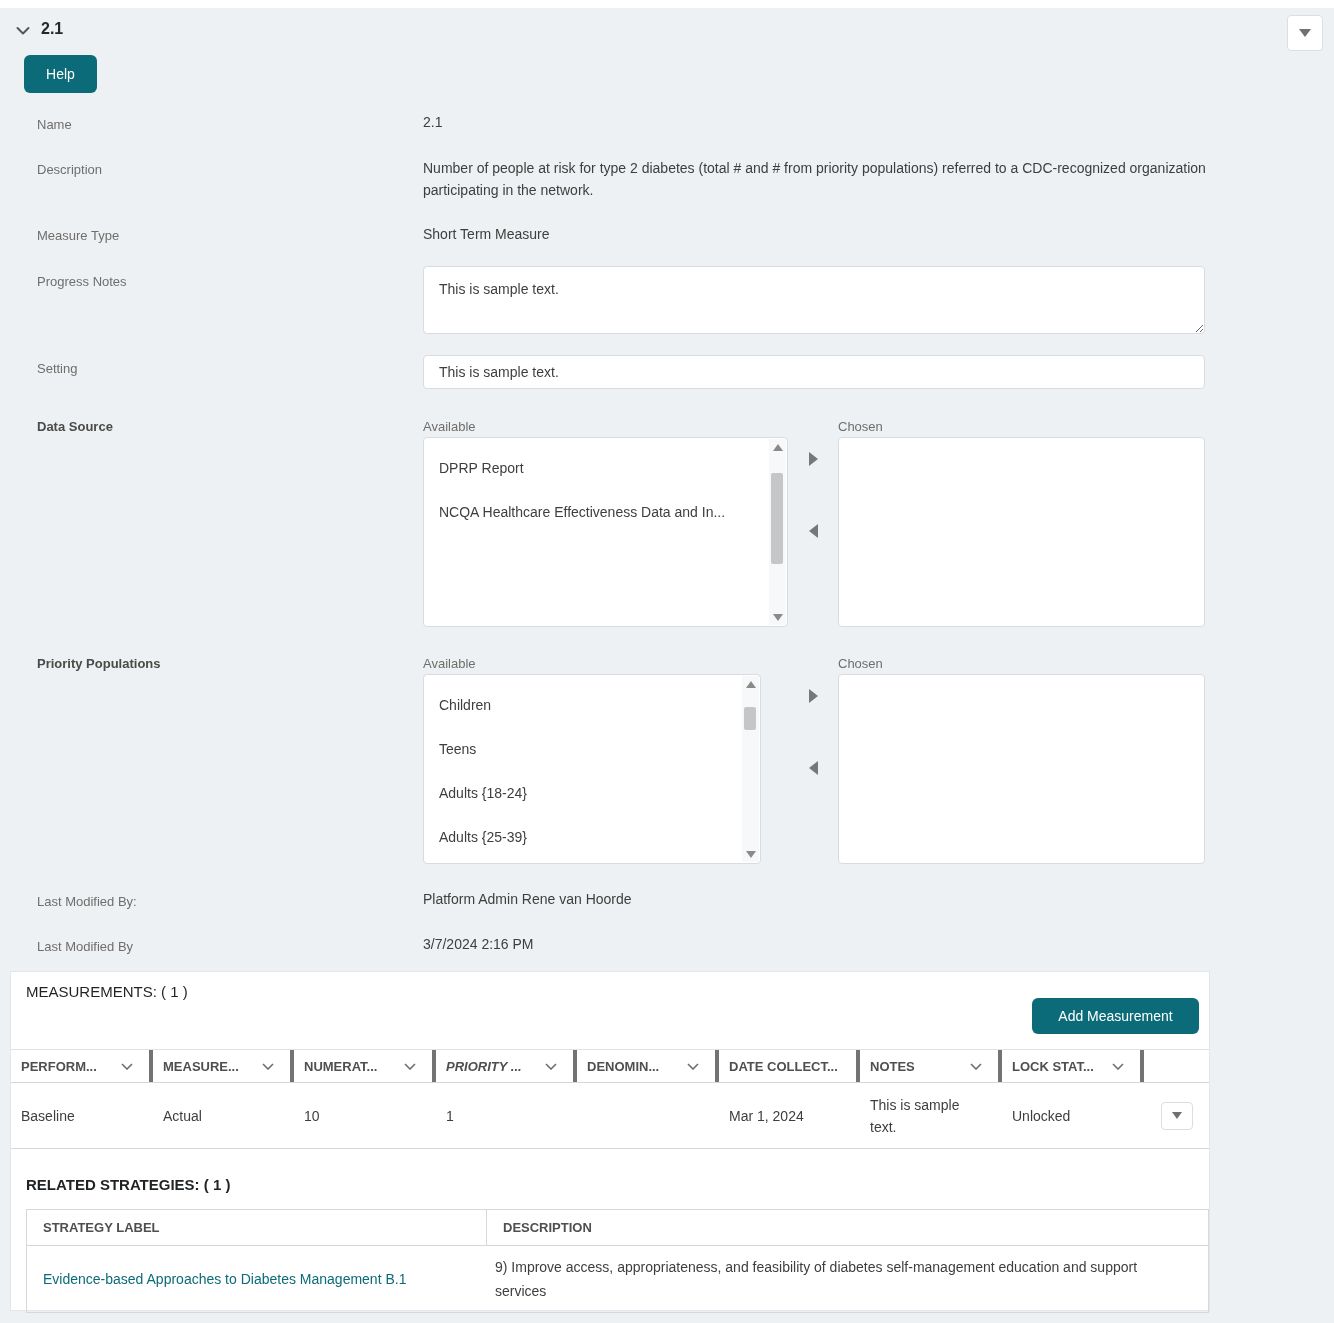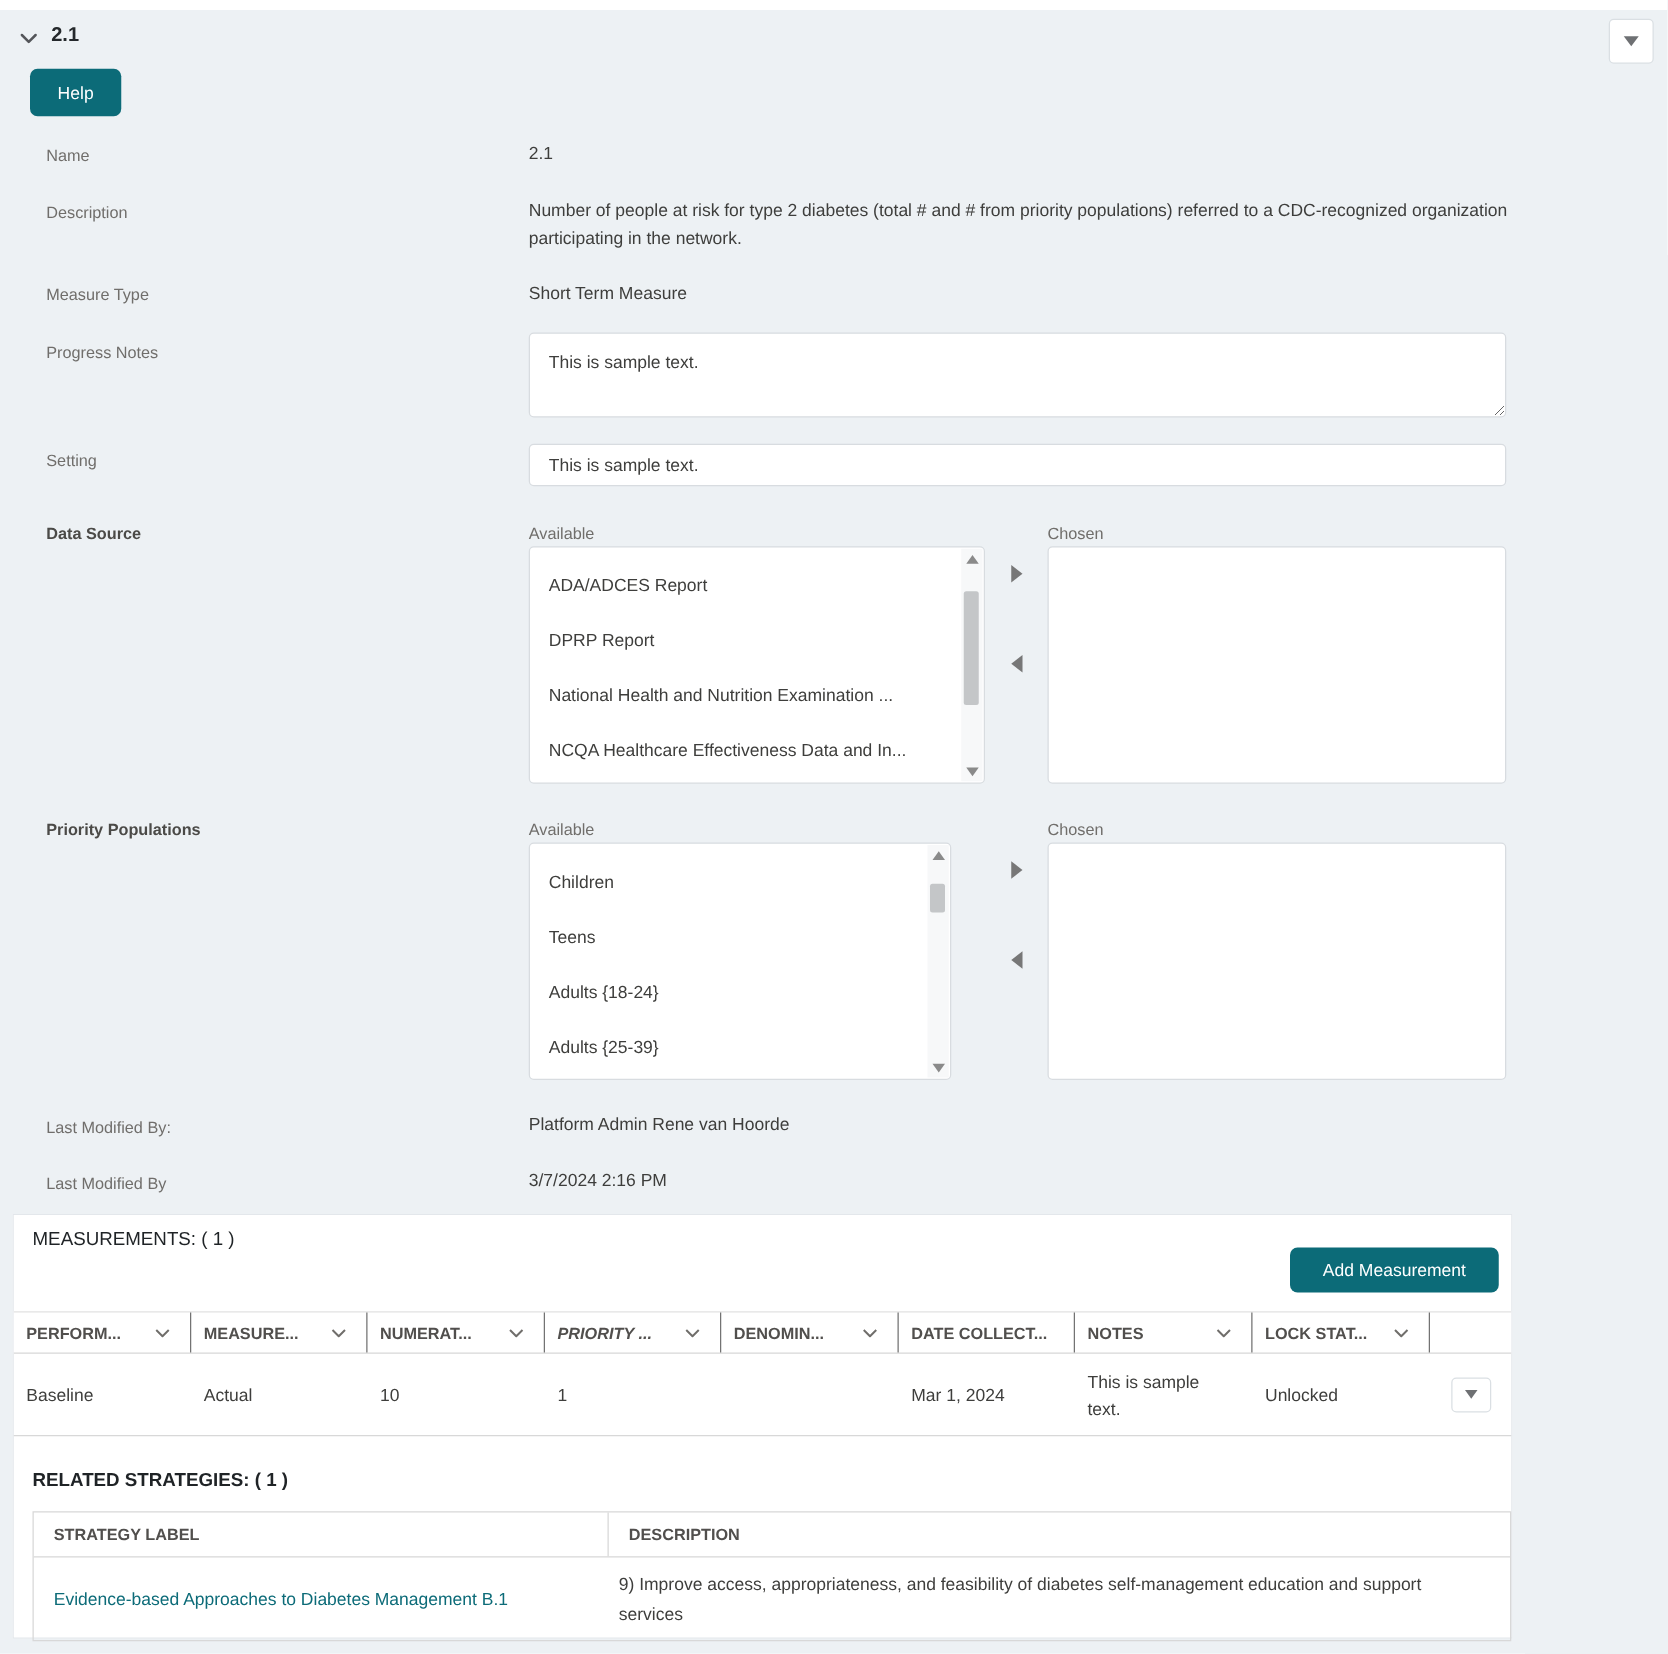--- a/index.html
+++ b/index.html
@@ -49,21 +49,21 @@
   .mv-left{width:0;height:0;border-top:7px solid transparent;border-bottom:7px solid transparent;border-right:9px solid #777777;cursor:pointer;}
   .panel{
     background:#FFFFFF;border:1px solid #E3E7EB;box-sizing:border-box;
   }
   .sec-title{font-size:15px;color:#1F2326;}
   .sec-title-bold{font-size:15px;font-weight:700;color:#1F2326;}
   .mtable-head{display:flex;border-top:1px solid #E2E2E2;border-bottom:1px solid #D8D8D8;height:34px;box-sizing:border-box;background:#FFFFFF;}
   .mhead-cell{
     display:flex;align-items:center;justify-content:space-between;
     padding:0 16px 0 10px;font-size:13px;font-weight:700;color:#514F4D;
-    border-right:1px solid #737373;box-sizing:border-box;white-space:nowrap;overflow:hidden;cursor:pointer;
+    border-right:4px solid #737373;box-sizing:border-box;white-space:nowrap;overflow:hidden;cursor:pointer;
   }
   .mhead-cell:last-child{border-right:none;cursor:default;}
   .mtable-row{display:flex;height:66px;border-bottom:1px solid #D8D8D8;box-sizing:border-box;}
   .mrow-cell{display:flex;align-items:center;padding-left:10px;font-size:14px;color:#3E3E3C;box-sizing:border-box;line-height:22px;}
   .chev{flex:none;margin-left:6px;}
   .rtable{border:1px solid #D8D8D8;box-sizing:border-box;}
   .rtable-head{display:flex;height:36px;border-bottom:1px solid #D8D8D8;box-sizing:border-box;}
   .rhead-cell{display:flex;align-items:center;padding-left:16px;font-size:13px;font-weight:700;color:#514F4D;box-sizing:border-box;}
   .rtable-row{display:flex;height:66px;box-sizing:border-box;}
   .rrow-cell{display:flex;align-items:center;padding-left:16px;font-size:14px;color:#3E3E3C;box-sizing:border-box;line-height:24px;}
@@ -100,23 +100,21 @@
 <textarea class="abs field-box" style="left: 423px; top: 266px; width: 782px; height: 68px;">This is sample text.</textarea>
 
 <div class="abs lbl" style="left:37px;top:361px;">Setting</div>
 <input class="abs field-box" style="left: 423px; top: 355px; width: 782px; height: 34px;" value="This is sample text.">
 
 <div class="abs lbl-bold" style="left:37px;top:419px;">Data Source</div>
 <div class="abs sub-lbl" style="left:423px;top:419px;">Available</div>
 
 <div class="abs listbox" style="left:423px;top:437px;width:365px;height:190px;">
   <div style="padding-top:8px;">
-    <div class="opt">ADA/ADCES Report</div>
     <div class="opt">DPRP Report</div>
-    <div class="opt">National Health and Nutrition Examination ...</div>
     <div class="opt">NCQA Healthcare Effectiveness Data and In...</div>
   </div>
   <div class="sb">
     <div class="sb-arrow" style="top:0;">
         <span class="tri-up"></span>
       </div>
     <div class="sb-thumb" style="top:34px;height:91px;"></div>
     <div class="sb-arrow" style="bottom:0;">
         <span class="tri-dn"></span>
       </div>

